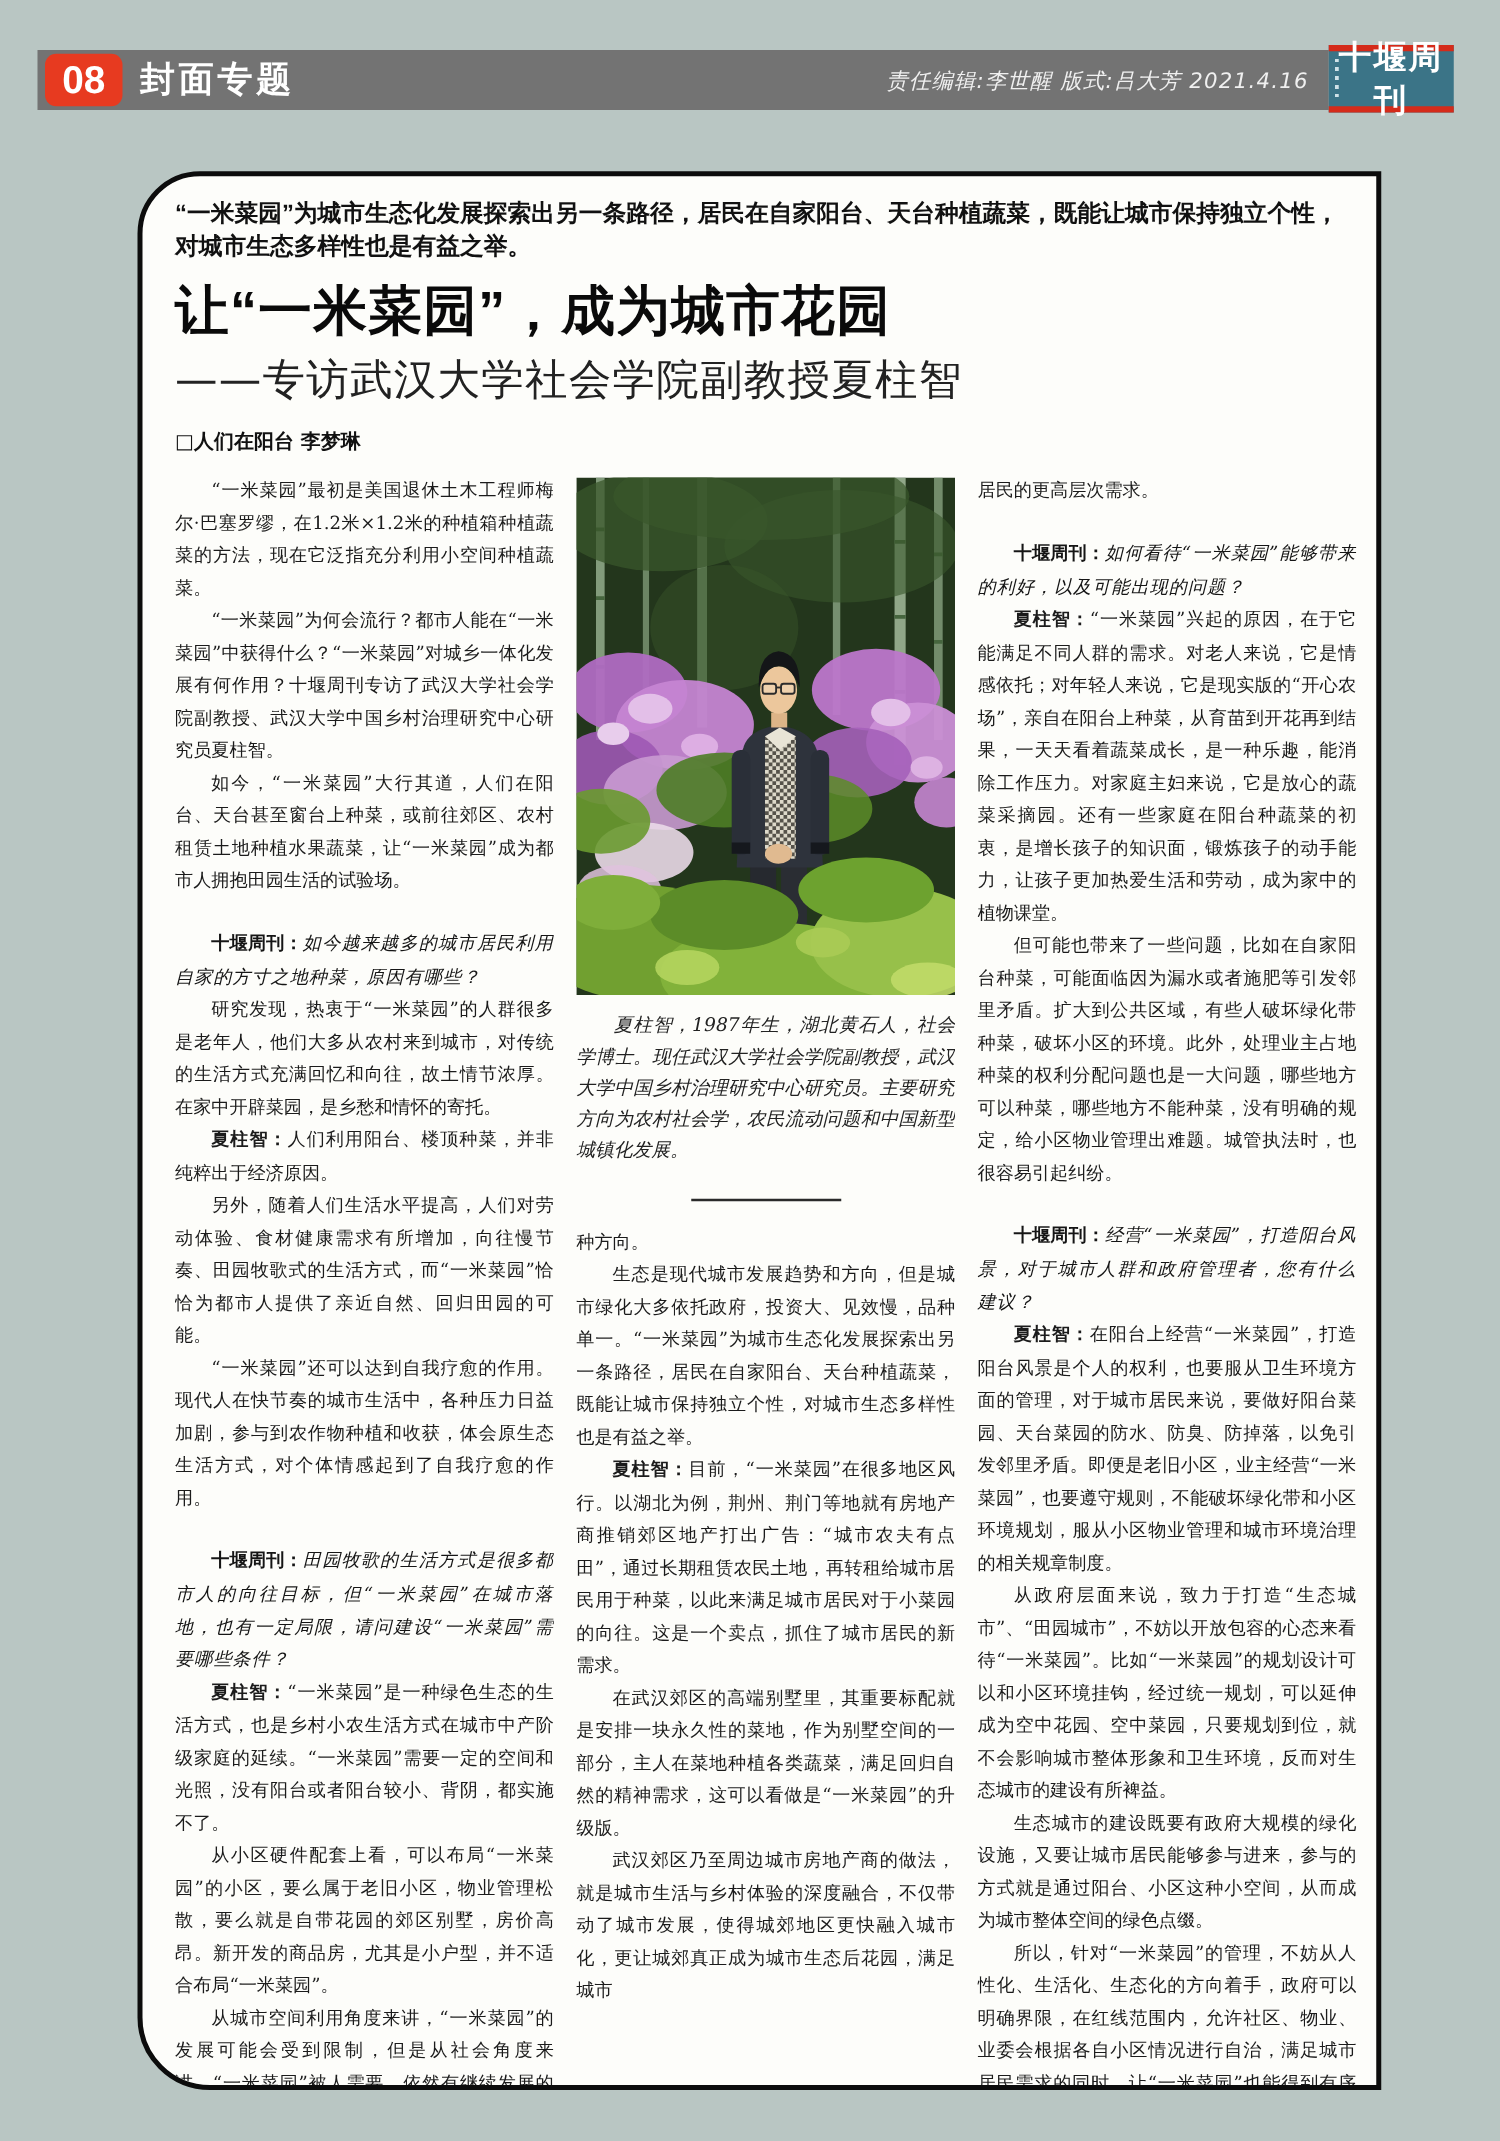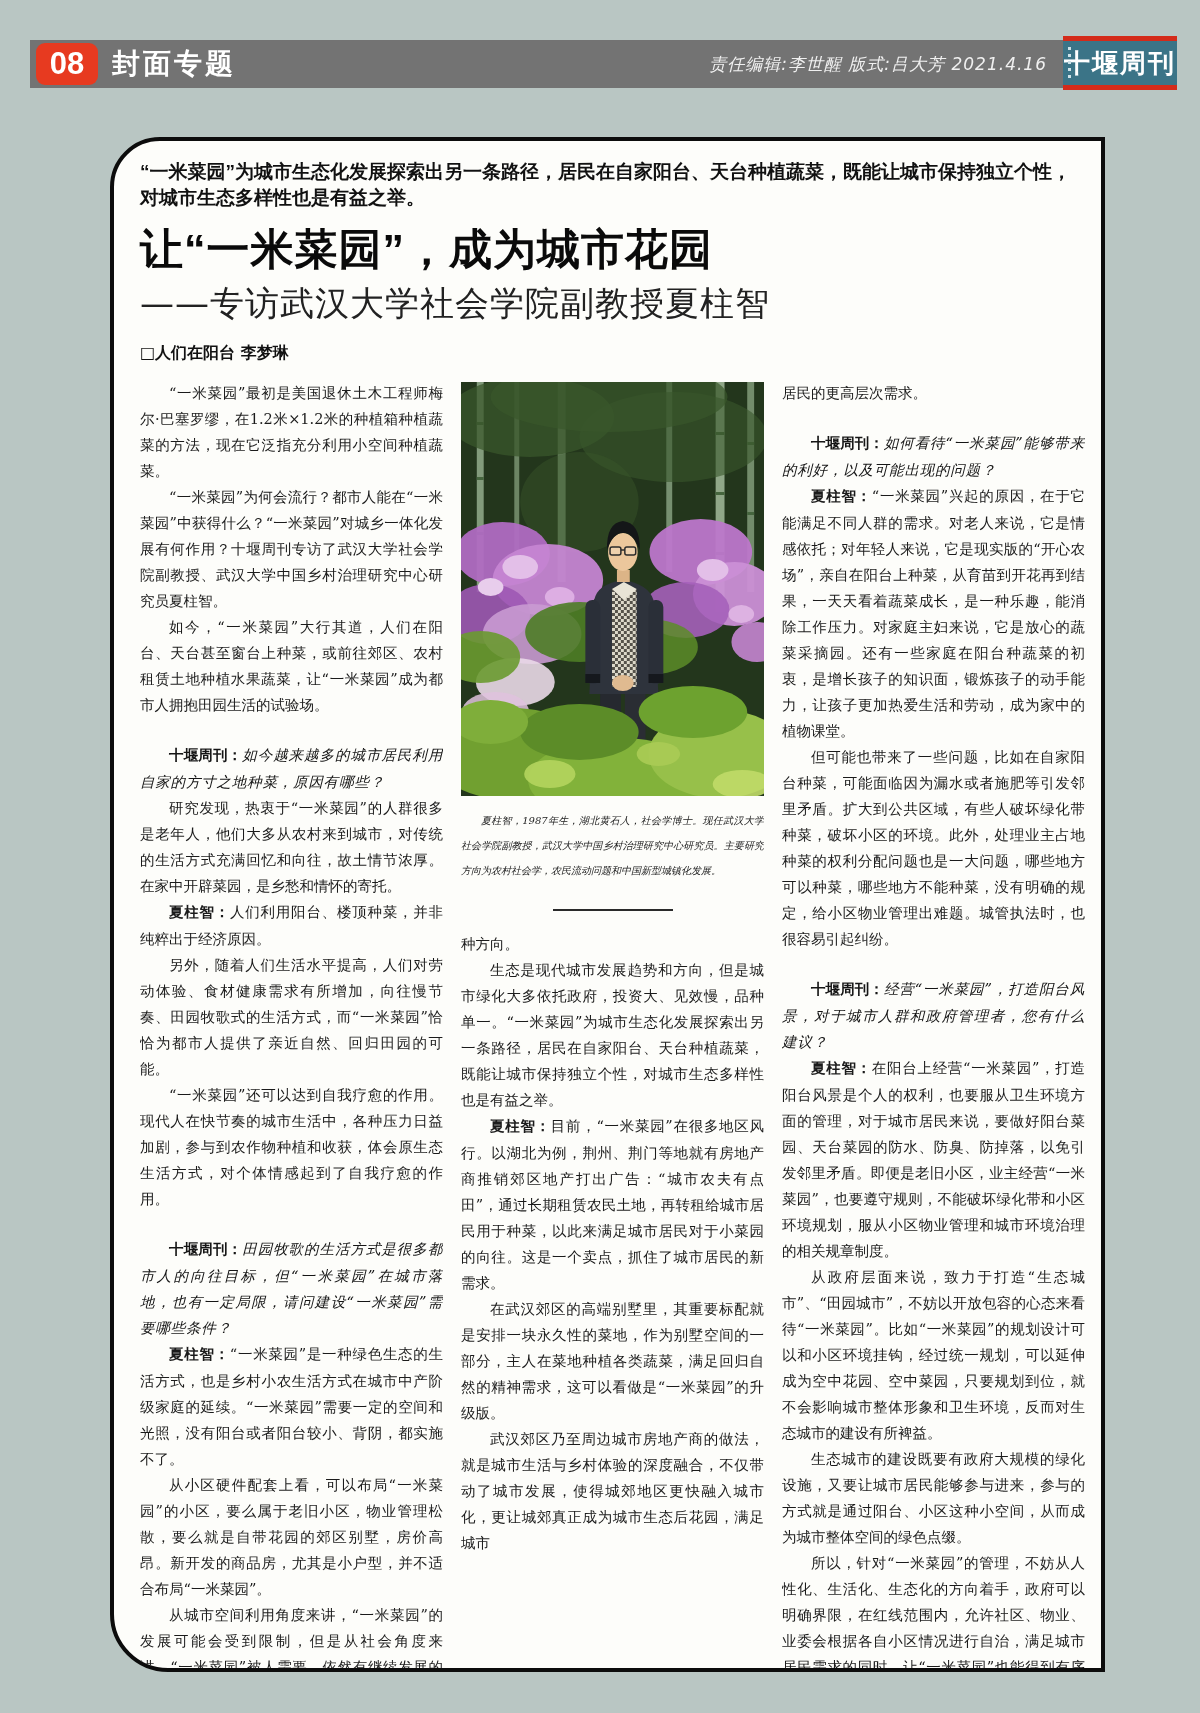--- a/index.html
+++ b/index.html
@@ -21,24 +21,24 @@
     font-family:"Liberation Sans",sans-serif;
   }
   .section-title{
     color:#fff;font-size:28px;font-weight:bold;margin-left:14px;letter-spacing:3px;
   }
   .credits{
     margin-left:auto;color:#f0f0f0;font-style:italic;font-size:17px;
     padding-right:16px;letter-spacing:1px;
   }
   .masthead{
-    position:absolute;left:1063px;top:36px;width:114px;height:44px;
+    position:absolute;left:1063px;top:36px;width:100px;height:44px;
     background:#3b7487;border-top:5px solid #d42b1a;border-bottom:5px solid #d42b1a;
     color:#fff;display:flex;align-items:center;justify-content:center;
-    font-size:26px;font-weight:bold;letter-spacing:2px;
+    font-size:26px;font-weight:bold;letter-spacing:2px;text-align:center;
   }
   .masthead .dots{
     position:absolute;left:5px;top:6px;width:3px;height:32px;
     background:repeating-linear-gradient(#cfe2e8 0 3px,transparent 3px 7px);
   }
   
   .card{
     position:absolute;left:110px;top:120px;width:995px;height:1535px;
     background:#fdfdfa;border:4px solid #0c0c0c;
     border-radius:50px 0 0 58px;box-sizing:border-box;
@@ -70,21 +70,21 @@
     margin-top:24px;color:#151515;
   }
   .para .lead{
     font-style:normal;font-weight:bold;letter-spacing:0;
     font-family:Liberation Mono, monospace;
   }
   
   .photo{width:100%;height:414px;display:block;margin-top:2px;}
   .caption{
     margin-top:12px;font-family:"DejaVu Serif",serif;font-style:italic;
-    font-size:10px;line-height:25px;text-align:justify;text-indent:2em;color:#222;
+    font-size:15px;line-height:25px;text-align:justify;text-indent:2em;color:#222;
   }
   .separator{
     width:120px;border-top:2px solid #2a2a2a;margin:26px auto 20px auto;height:0;
   }
 </style>
 </head>
 <body>
 
 <div class="topbar">
   <div class="pagenum">08</div>

